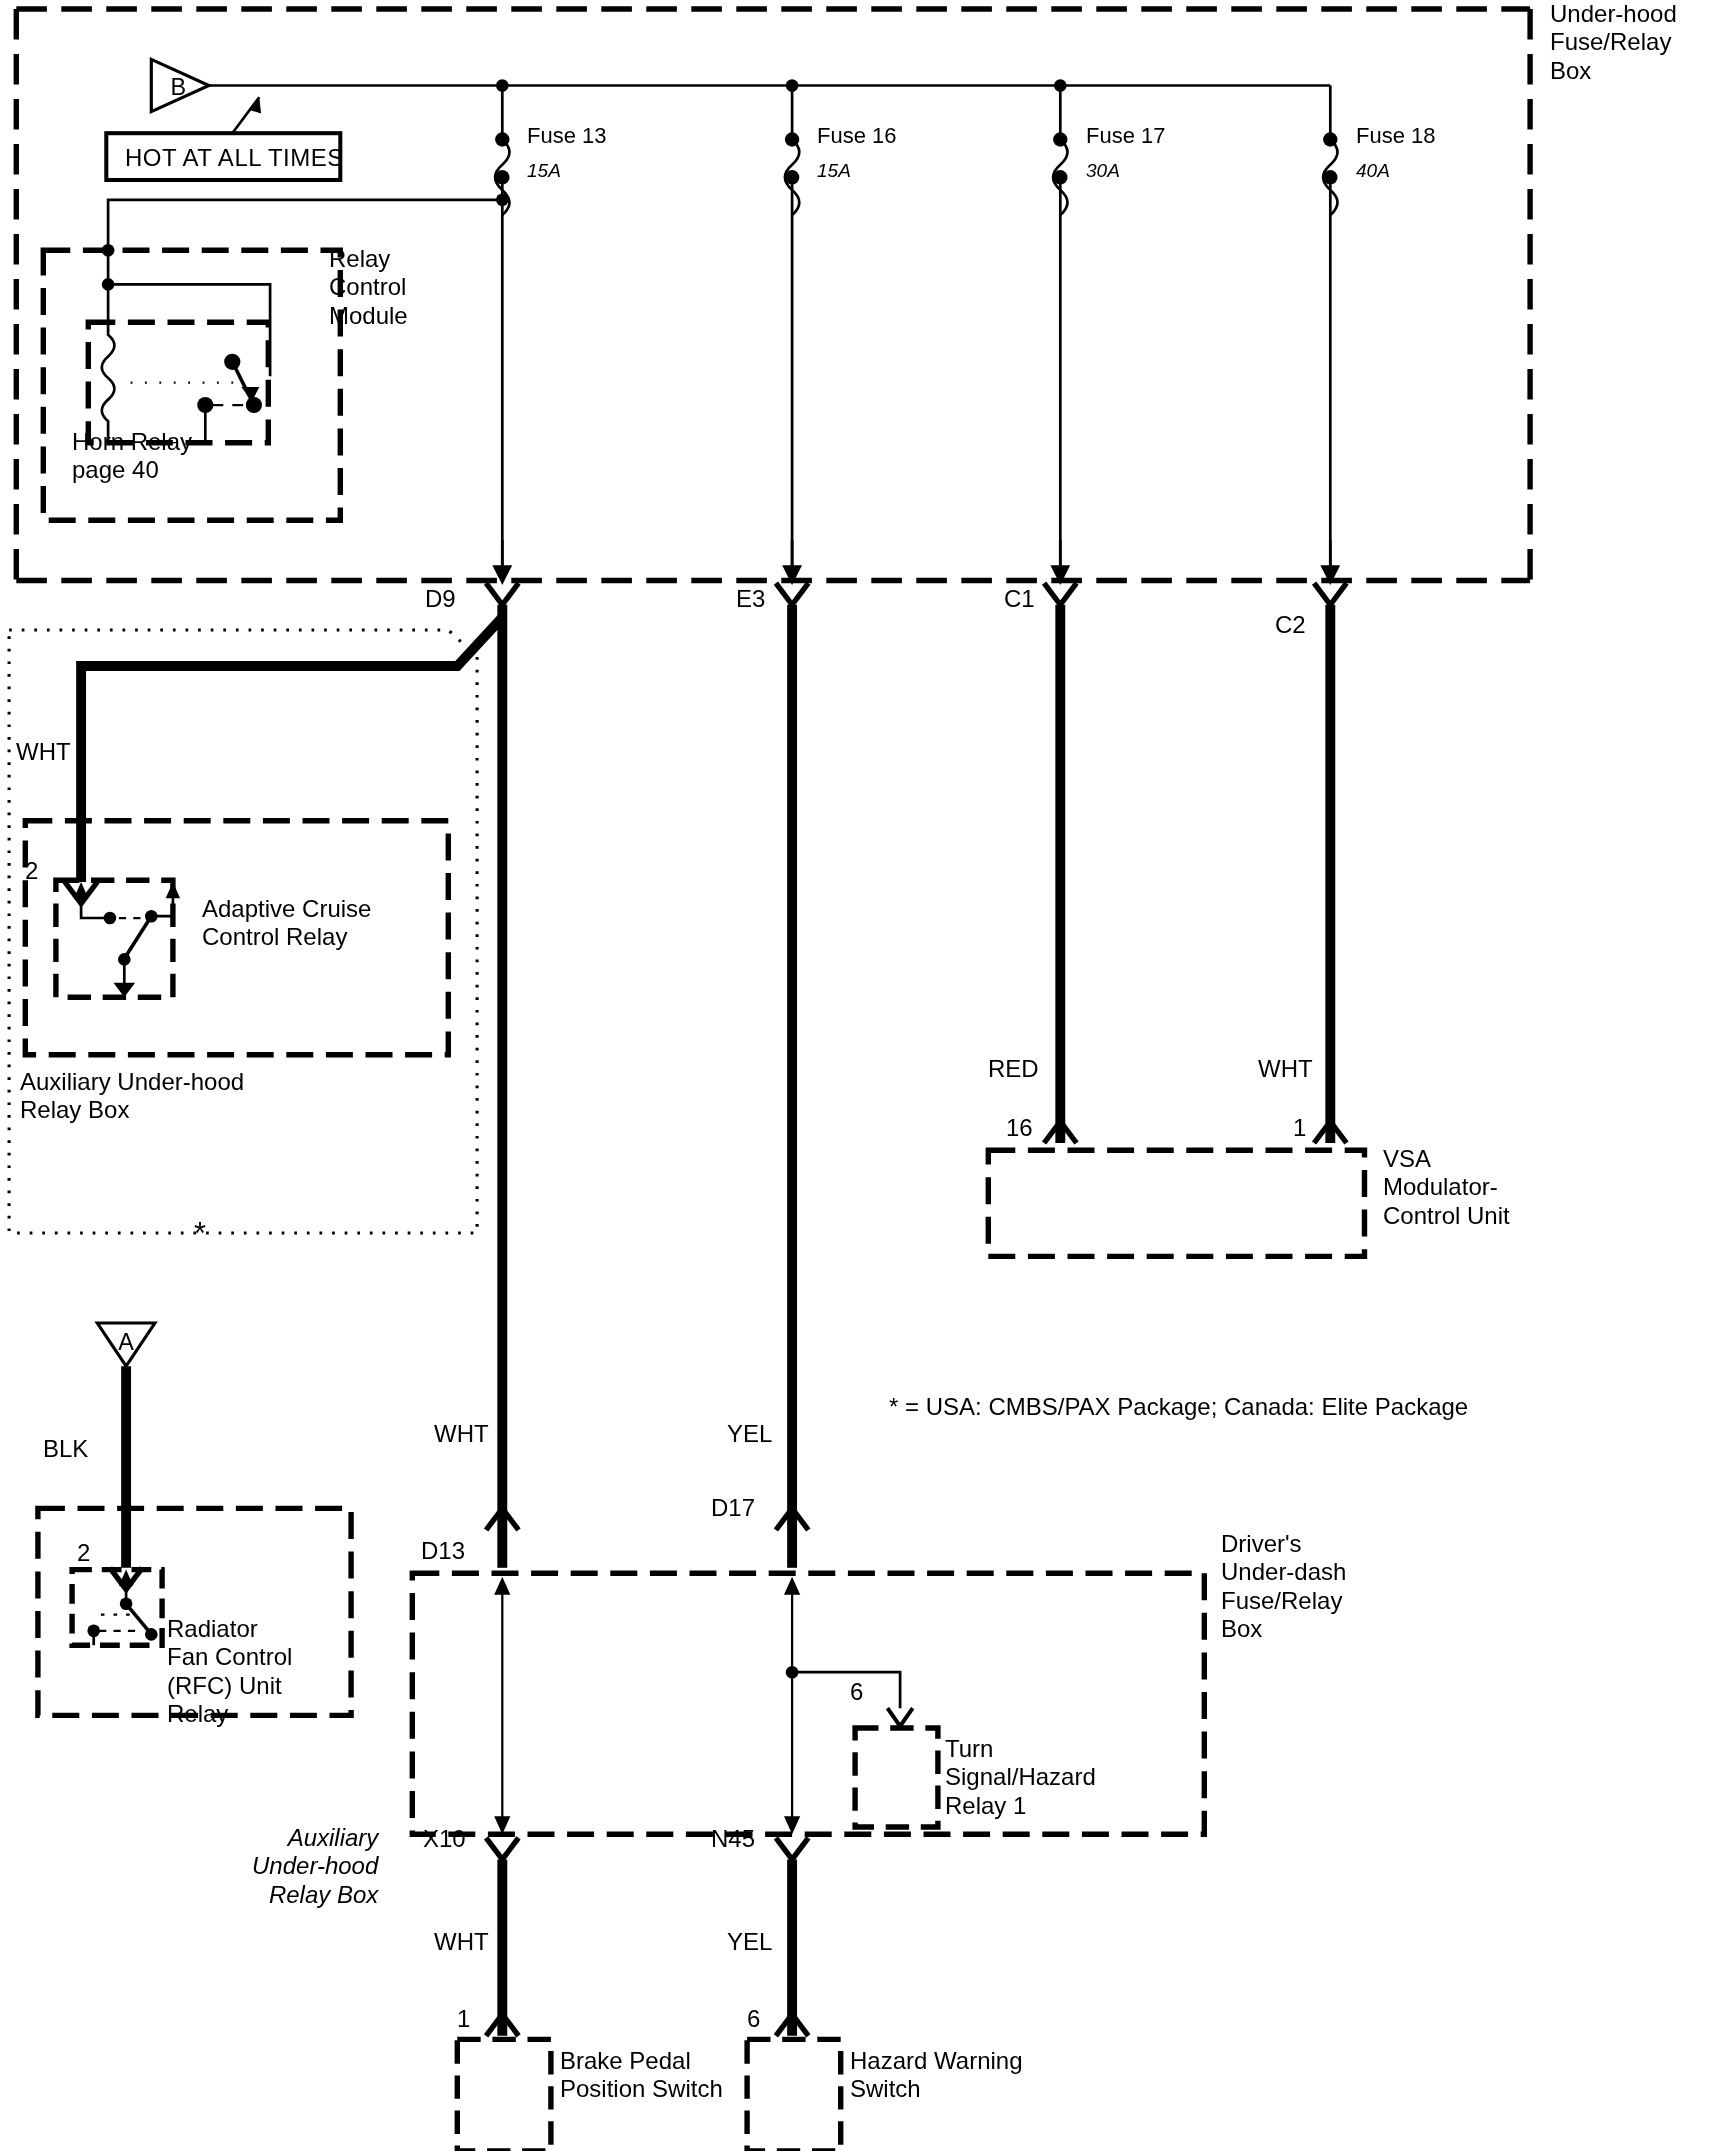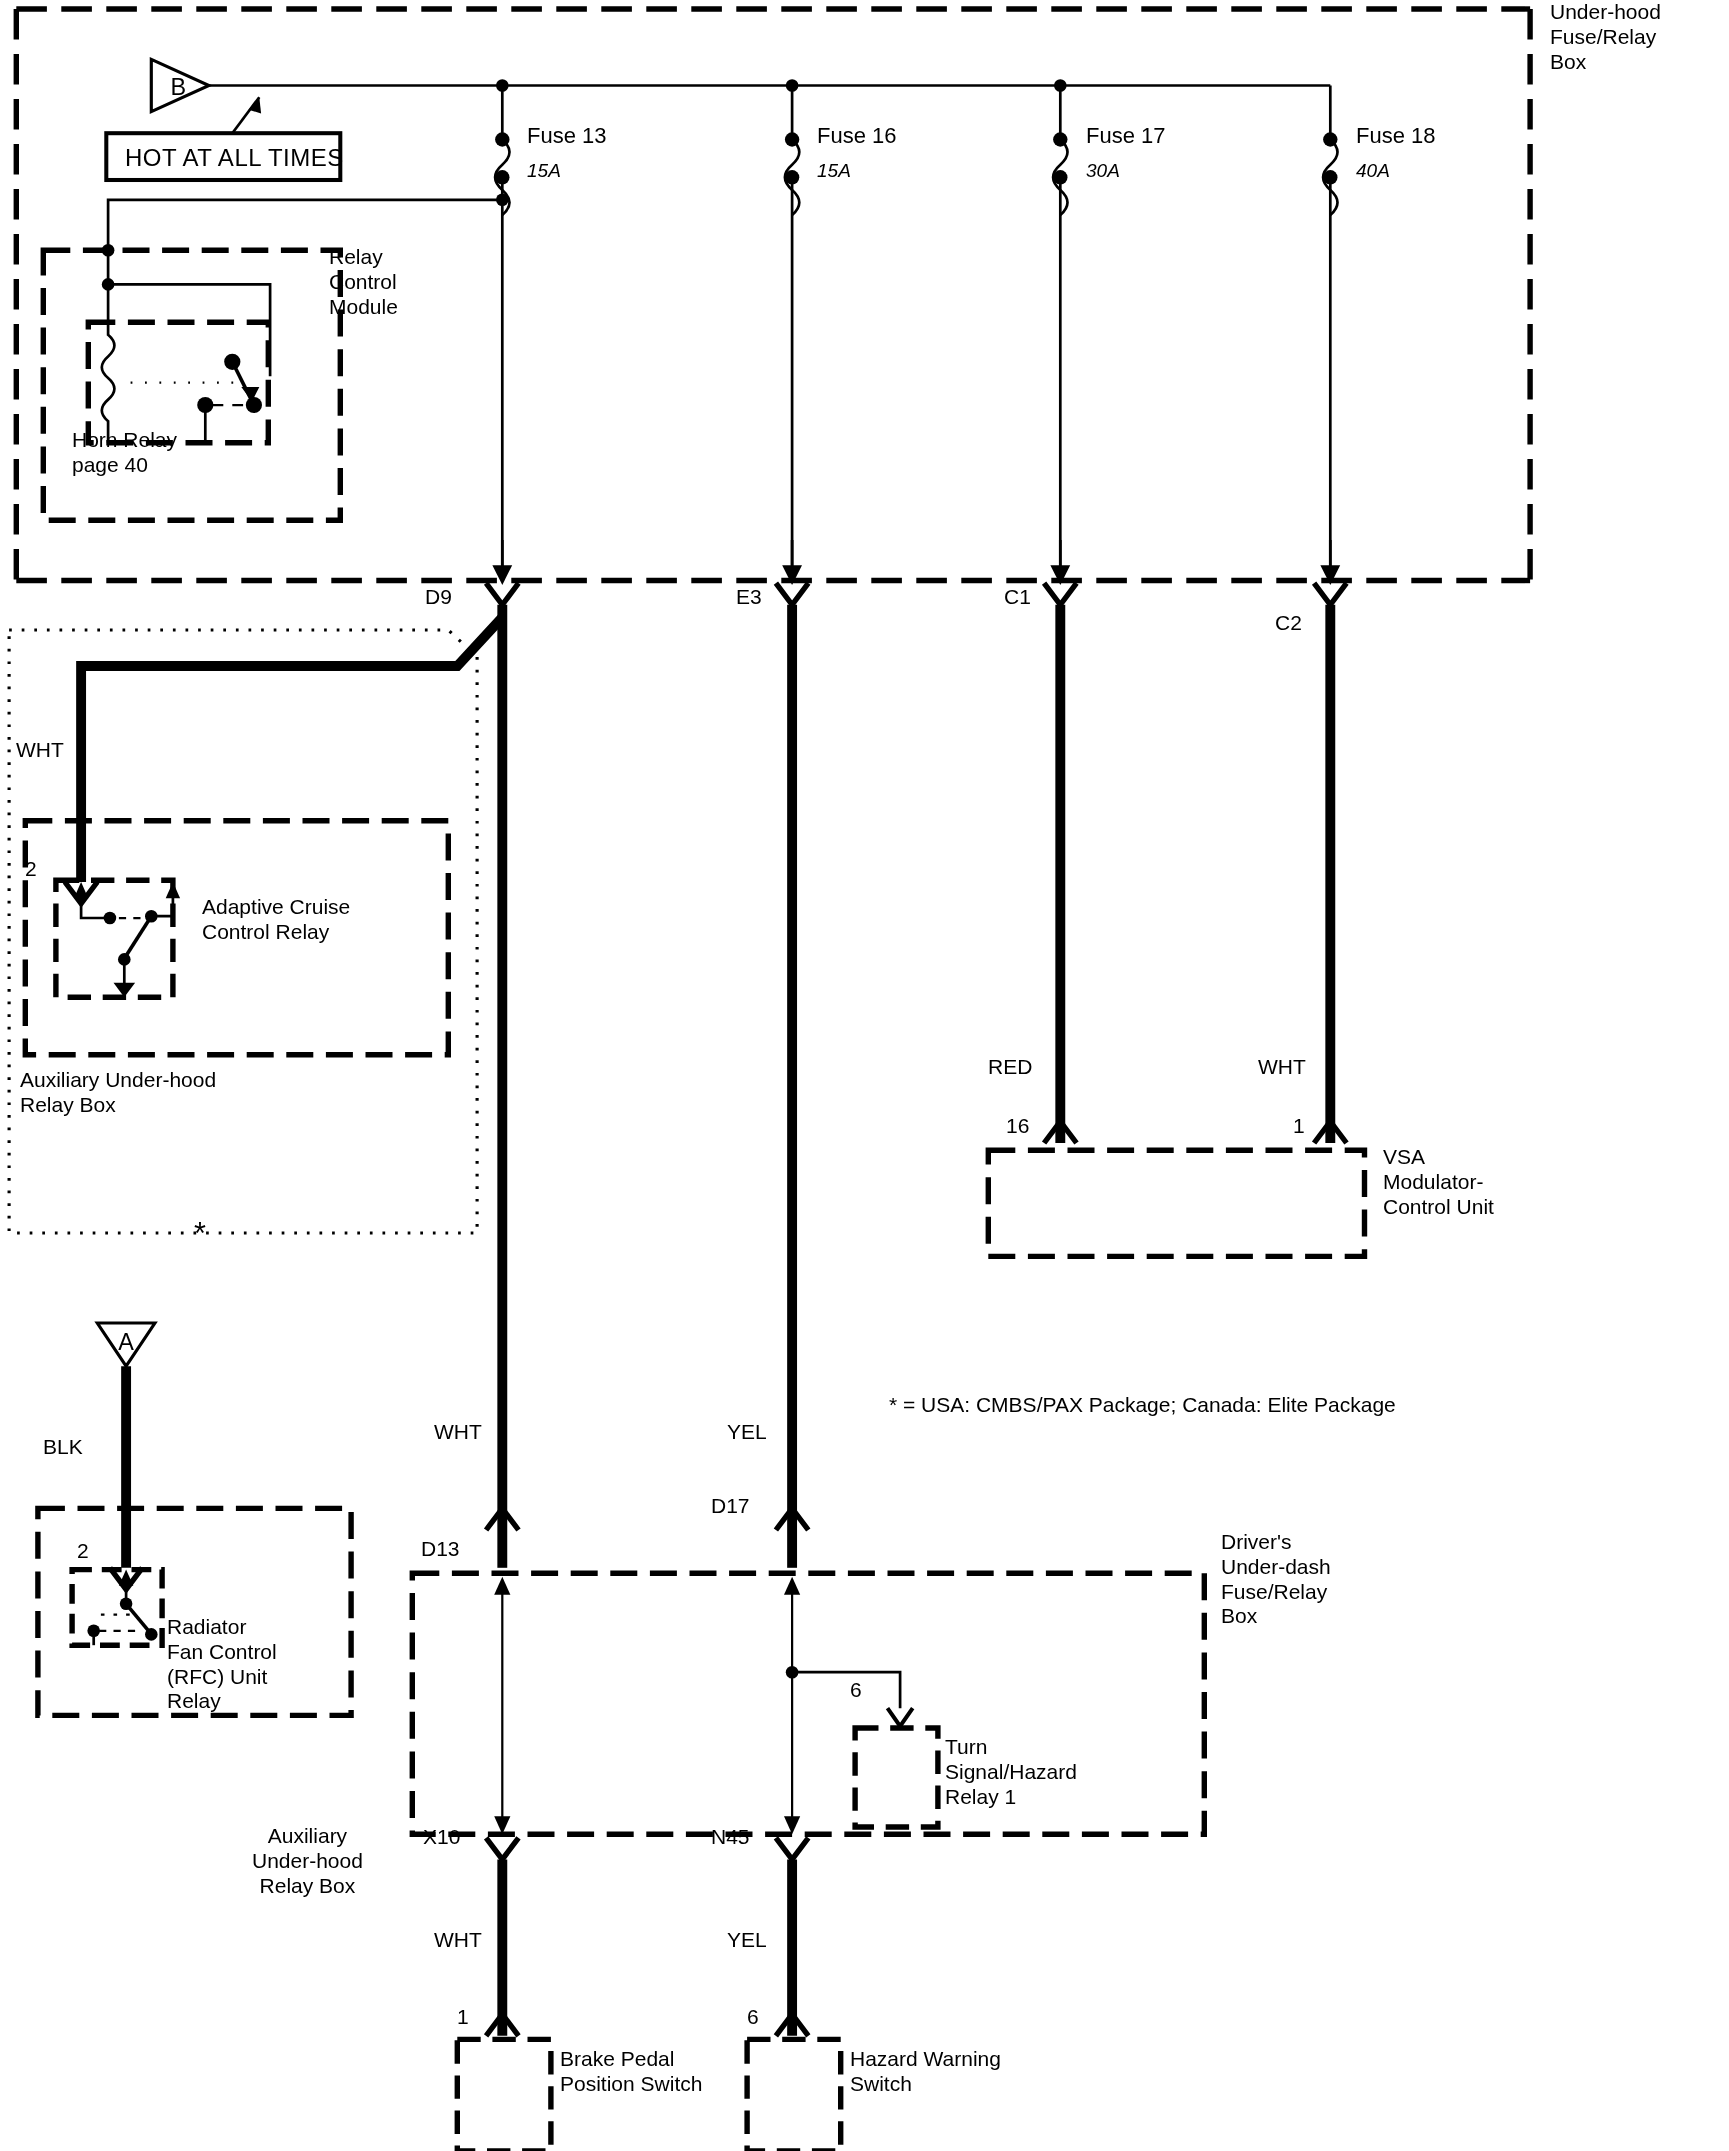--- a/index.html
+++ b/index.html
@@ -5,21 +5,21 @@
   html,body{margin:0;padding:0;background:#fff;}
   #page{
     position:relative;
     width:1730px;
     height:2151px;
     background:#fff;
     font-family:"Liberation Sans", sans-serif;
     color:#000;
     overflow:hidden;
   }
-  .lbl{position:absolute;white-space:pre;line-height:1.18;font-size:21px;color:#000;}
+  .lbl{position:absolute;white-space:pre;line-height:1.18;font-size:24px;color:#000;}
   .lbl.sm{font-size:19px;font-style:italic;}
   .lbl.big{font-size:22px;}
   svg{position:absolute;left:0;top:0;}
   text{font-family:"Liberation Sans", sans-serif;}
 </style>
 </head>
 <body>
 
 <div id="page">
 
@@ -318,21 +318,21 @@
 Control Unit</div>
 
   <div class="lbl" style="left:889px;top:1393px;">* = USA: CMBS/PAX Package; Canada: Elite Package</div>
 
   <div class="lbl" style="left:77px;top:1539px;">2</div>
   <div class="lbl" style="left:167px;top:1615px;">Radiator
 Fan Control
 (RFC) Unit
 Relay</div>
 
-  <div class="lbl" style="left:252px;top:1824px;text-align:center;">Auxiliary
+  <div class="lbl" style="left:252px;top:1824px;text-align:right;font-style:italic;">Auxiliary
 Under-hood
 Relay Box</div>
 
   <div class="lbl" style="left:1221px;top:1530px;">Driver's
 Under-dash
 Fuse/Relay
 Box</div>
 
   <div class="lbl" style="left:850px;top:1678px;">6</div>
   <div class="lbl" style="left:945px;top:1735px;">Turn

